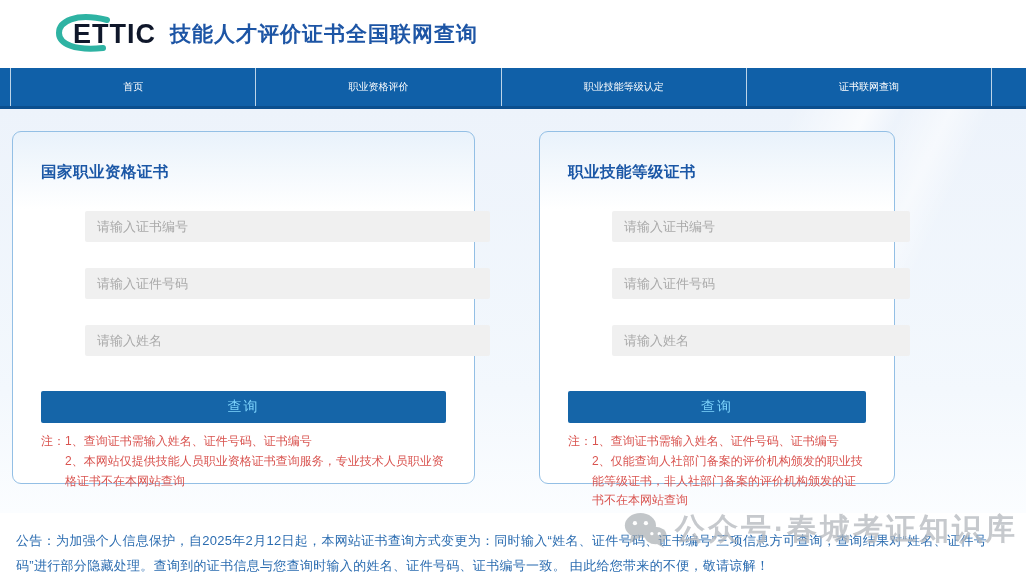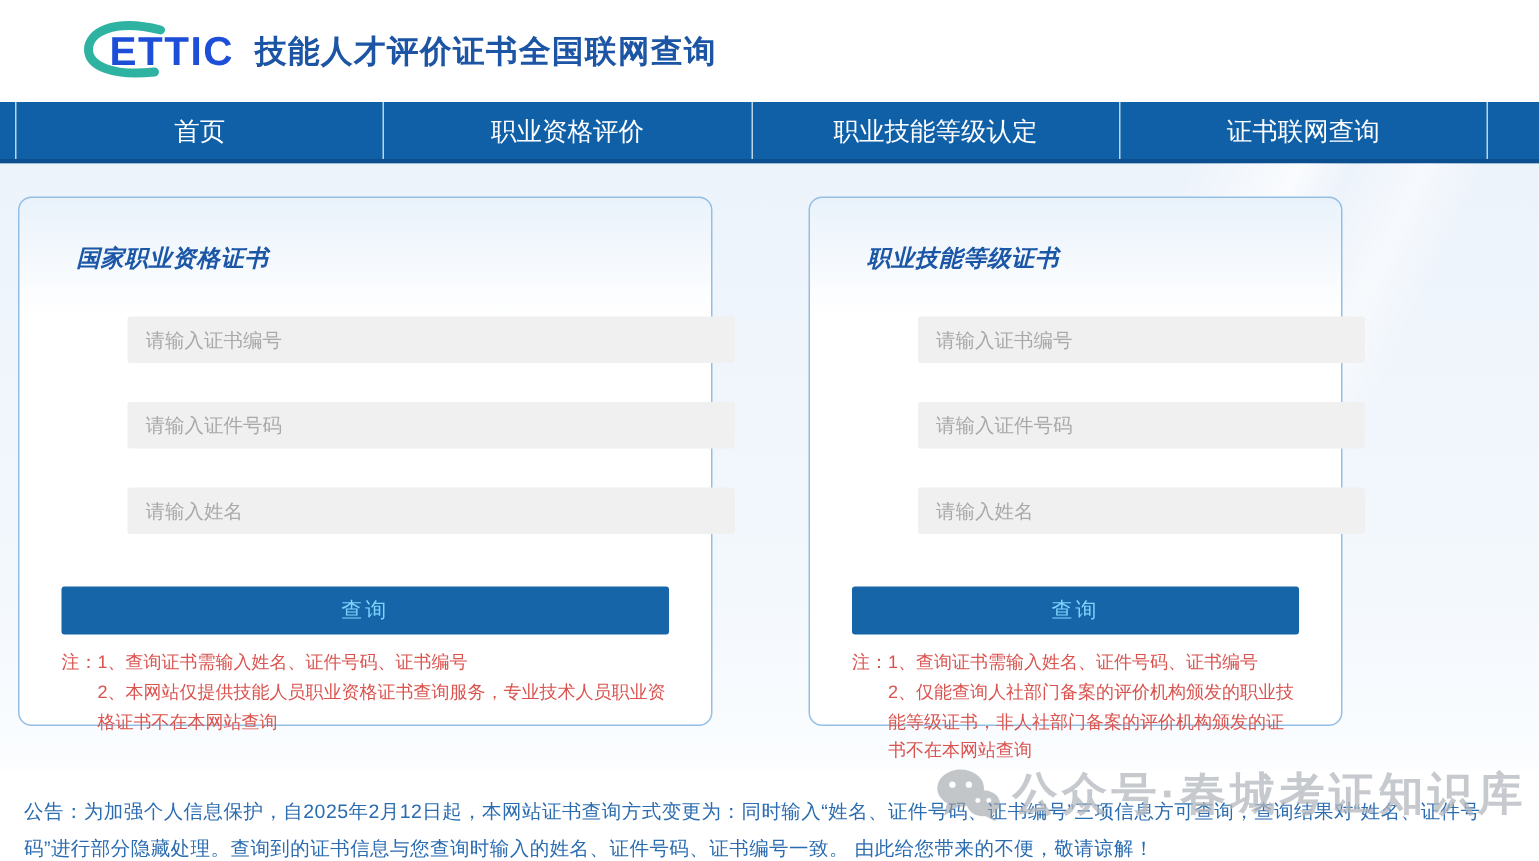--- a/index.html
+++ b/index.html
@@ -9,37 +9,37 @@
     font-family:"Liberation Sans","DejaVu Sans",sans-serif;
   }
   
   .site-header{
     height:68px;display:flex;align-items:center;
     padding-left:55px;background:#ffffff;box-sizing:border-box;
   }
   .logo{display:flex;align-items:center;position:relative;}
   .logo svg{display:block;}
   .logo-text{
-    font-weight:800;font-size:27px;color:#1d4ed8;letter-spacing:1px;
+    font-weight:800;font-size:27px;color:#0f172a;letter-spacing:1px;
     margin-left:-40px;position:relative;z-index:2;
   }
   .site-title{
     margin:0 0 0 14px;font-size:21px;font-weight:700;color:#1d55a5;
     letter-spacing:1px;
   }
   
   .main-nav{
     height:38px;background:#1060a8;display:flex;align-items:stretch;
     border-bottom:3px solid #0b4f8f;box-sizing:content-box;
   }
   .nav-stub{width:10px;border-right:1px solid #bcd4e8;}
   .nav-stub.grow{flex:0 0 34px;border-right:none;border-left:none;}
   .nav-item{
     flex:1 1 0;display:flex;align-items:center;justify-content:center;
-    color:#ffffff;font-size:17px;text-decoration:none;cursor:pointer;
+    color:#ffffff;font-size:10px;text-decoration:none;cursor:pointer;
     border-right:1px solid #bcd4e8;
   }
   
   .content{
     height:404px;box-sizing:border-box;
     background:linear-gradient(180deg,#edf3fb 0%,#f3f8fd 70%,#fbfdff 100%);
     display:flex;gap:64px;padding:22px 34px 0 12px;
     position:relative;
   }
   .content::after{ 
@@ -48,21 +48,21 @@
     pointer-events:none;
   }
   .card{
     box-sizing:border-box;height:353px;border:1px solid #93bfe5;border-radius:9px;
     background:linear-gradient(180deg,#e9f2fb 0%,#ffffff 22%);
     padding:0 28px;position:relative;z-index:1;
   }
   .card.left{width:463px;}
   .card.right{width:356px;}
   .card h2{
-    margin:30px 0 0 10px;font-size:15.5px;font-weight:700;color:#1b57a6;letter-spacing:.5px;font-style:italic;
+    margin:30px 0 0 0;font-size:15.5px;font-weight:700;color:#1b57a6;letter-spacing:.5px;
   }
   .card input{
     display:block;width:100%;box-sizing:border-box;height:31px;margin-top:26px;
     background:#f0f0f0;border:none;outline:none;border-radius:2px;
     padding:0 12px;font-size:13px;color:#333;
     font-family:"Liberation Sans","DejaVu Sans",sans-serif;
     margin-left:44px;
   }
   .card input:first-of-type{margin-top:28px;}
   .card input::placeholder{color:#a9a9a9;}

